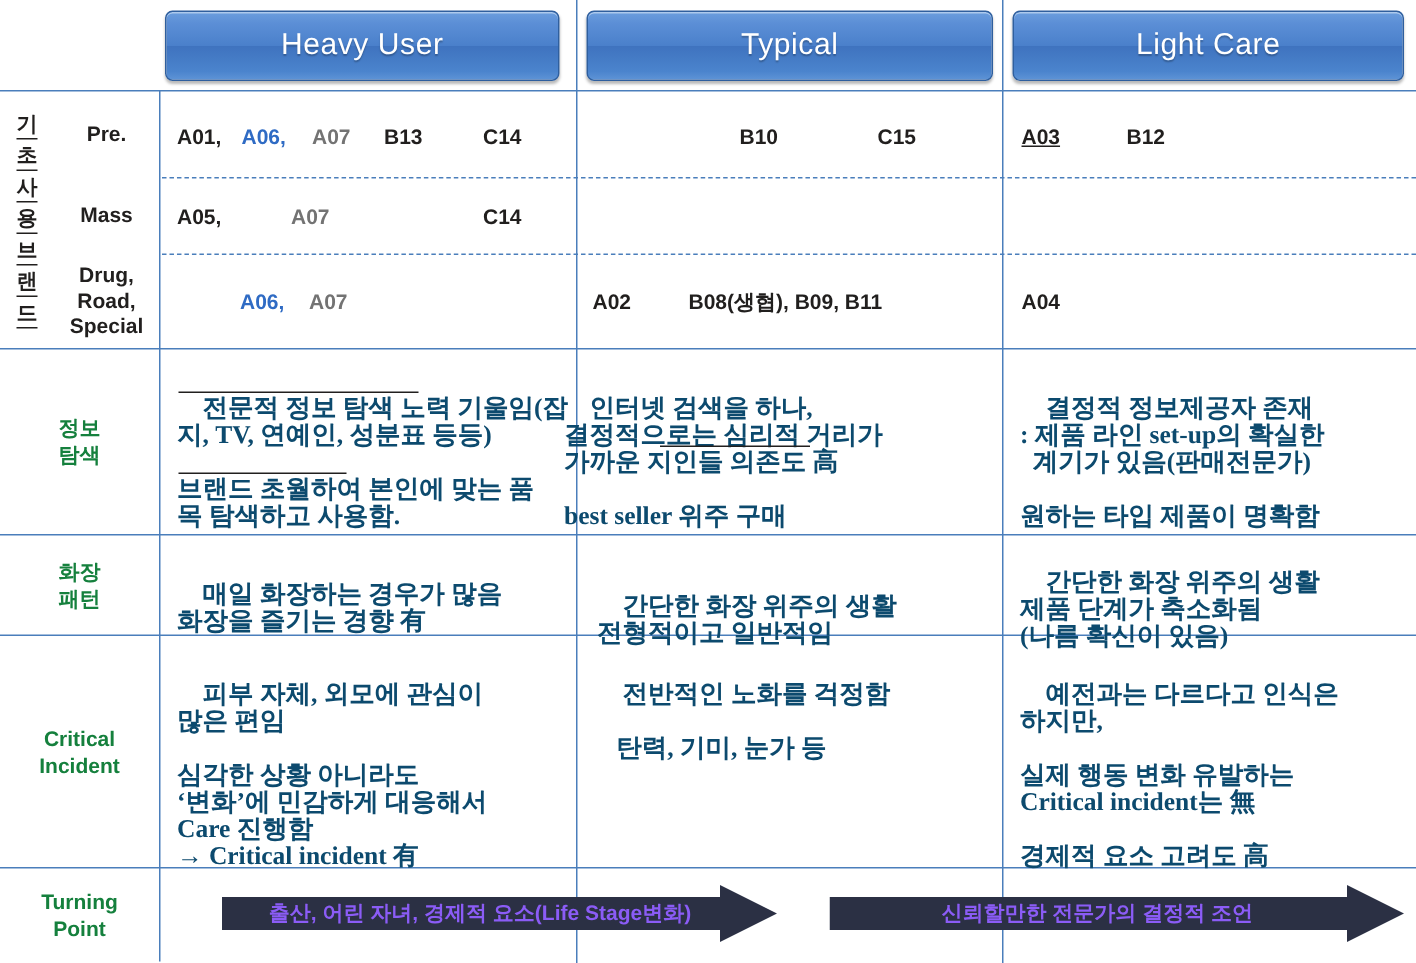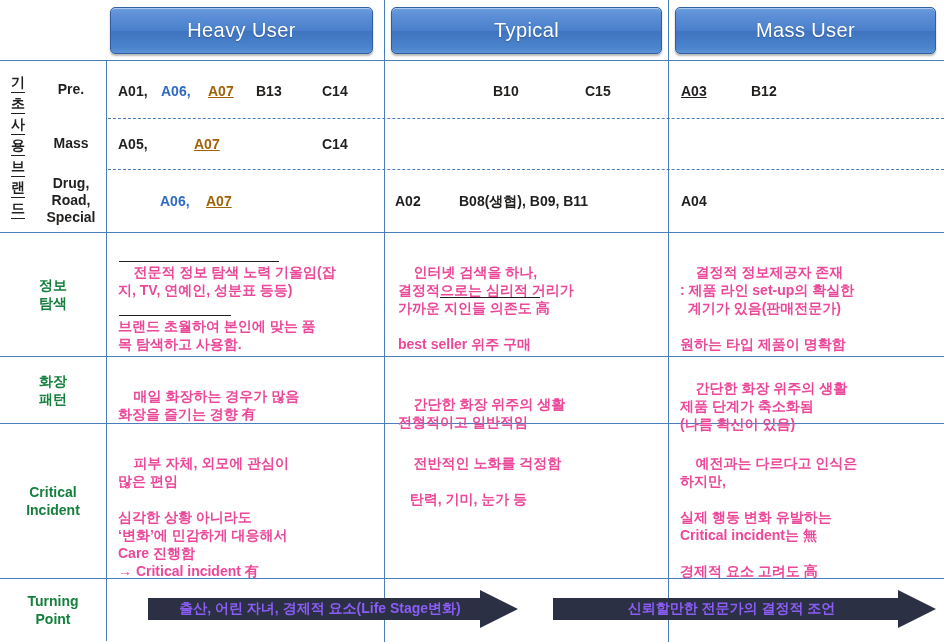--- a/index.html
+++ b/index.html
@@ -58,25 +58,26 @@
   .vline {
     position: absolute;
     width: 0;
     border-left: 1.4px solid #4a7ebb;
   }
 
   
   .cell {
     position: absolute;
     box-sizing: border-box;
-    color: #ec4899;
-    font-size: 14px;
+    color: #0c4a6e;
+    font-size: 17px;
     font-weight: bold;
     line-height: 18px;
     white-space: pre-wrap;
+    font-family: Liberation Serif, serif;
   }
   .rowlabel {
     position: absolute;
     box-sizing: border-box;
     display: flex;
     align-items: center;
     justify-content: center;
     text-align: center;
     color: #15803d;
     font-size: 14px;
@@ -120,21 +121,21 @@
 
   
   .codes {
     position: absolute;
     font-size: 14px;
     font-weight: bold;
     color: #211f1e;
     white-space: pre;
   }
   .c-blue { color: #2f6bc4; }
-  .c-red  { color: #a16207; text-decoration: underline; }
+  .c-red  { color: #737373; }
 
   
   .arrow-wrap {
     position: absolute;
     display: flex;
     align-items: center;
   }
   .arrow-svg { display: block; }
   .arrow-label {
     position: absolute;
@@ -156,21 +157,21 @@
 
 <div id="canvas">
 
   <div class="hdr-btn" style="left:110px; top:7px; width:261px; height:45px;">
     <span>Heavy User</span>
   </div>
   <div class="hdr-btn" style="left:391px; top:7px; width:269px; height:45px;">
     <span>Typical</span>
   </div>
   <div class="hdr-btn" style="left:675px; top:7px; width:259px; height:45px;">
-    <span>Mass User</span>
+    <span>Light Care</span>
   </div>
 
   <div class="hline" style="left:0px;  top:60px;  width:944px;"></div>
   <div class="hdash" style="left:108px;top:118px; width:836px;"></div>
   <div class="hdash" style="left:108px;top:169px; width:836px;"></div>
   <div class="hline" style="left:0px;  top:232px; width:944px;"></div>
   <div class="hline" style="left:0px;  top:356px; width:944px;"></div>
   <div class="hline" style="left:0px;  top:423px; width:944px;"></div>
   <div class="hline" style="left:0px;  top:578px; width:944px;"></div>
 
@@ -221,21 +222,21 @@
   <div class="rowlabel" style="left:0px; top:232px; width:106px; height:124px;">정보
 탐색</div>
 
   <div class="cell" style="left:118px; top:245px; width:262px;">
     <span class="celltext">전문적 정보 탐색 노력 기울임(잡
 지, TV, 연예인, 성분표 등등)
 
 브랜드 초월하여 본인에 맞는 품
 목 탐색하고 사용함.</span>
   </div>
-  <div class="cell" style="left:398px; top:245px; width:268px;">
+  <div class="cell" style="left:376px; top:245px; width:268px;">
     <span class="celltext">인터넷 검색을 하나,
 결정적으로는 심리적 거리가
 가까운 지인들 의존도 高
 
 best seller 위주 구매</span>
   </div>
   <div class="cell" style="left:680px; top:245px; width:262px;">
     <span class="celltext">결정적 정보제공자 존재
 : 제품 라인 set-up의 확실한
   계기가 있음(판매전문가)

